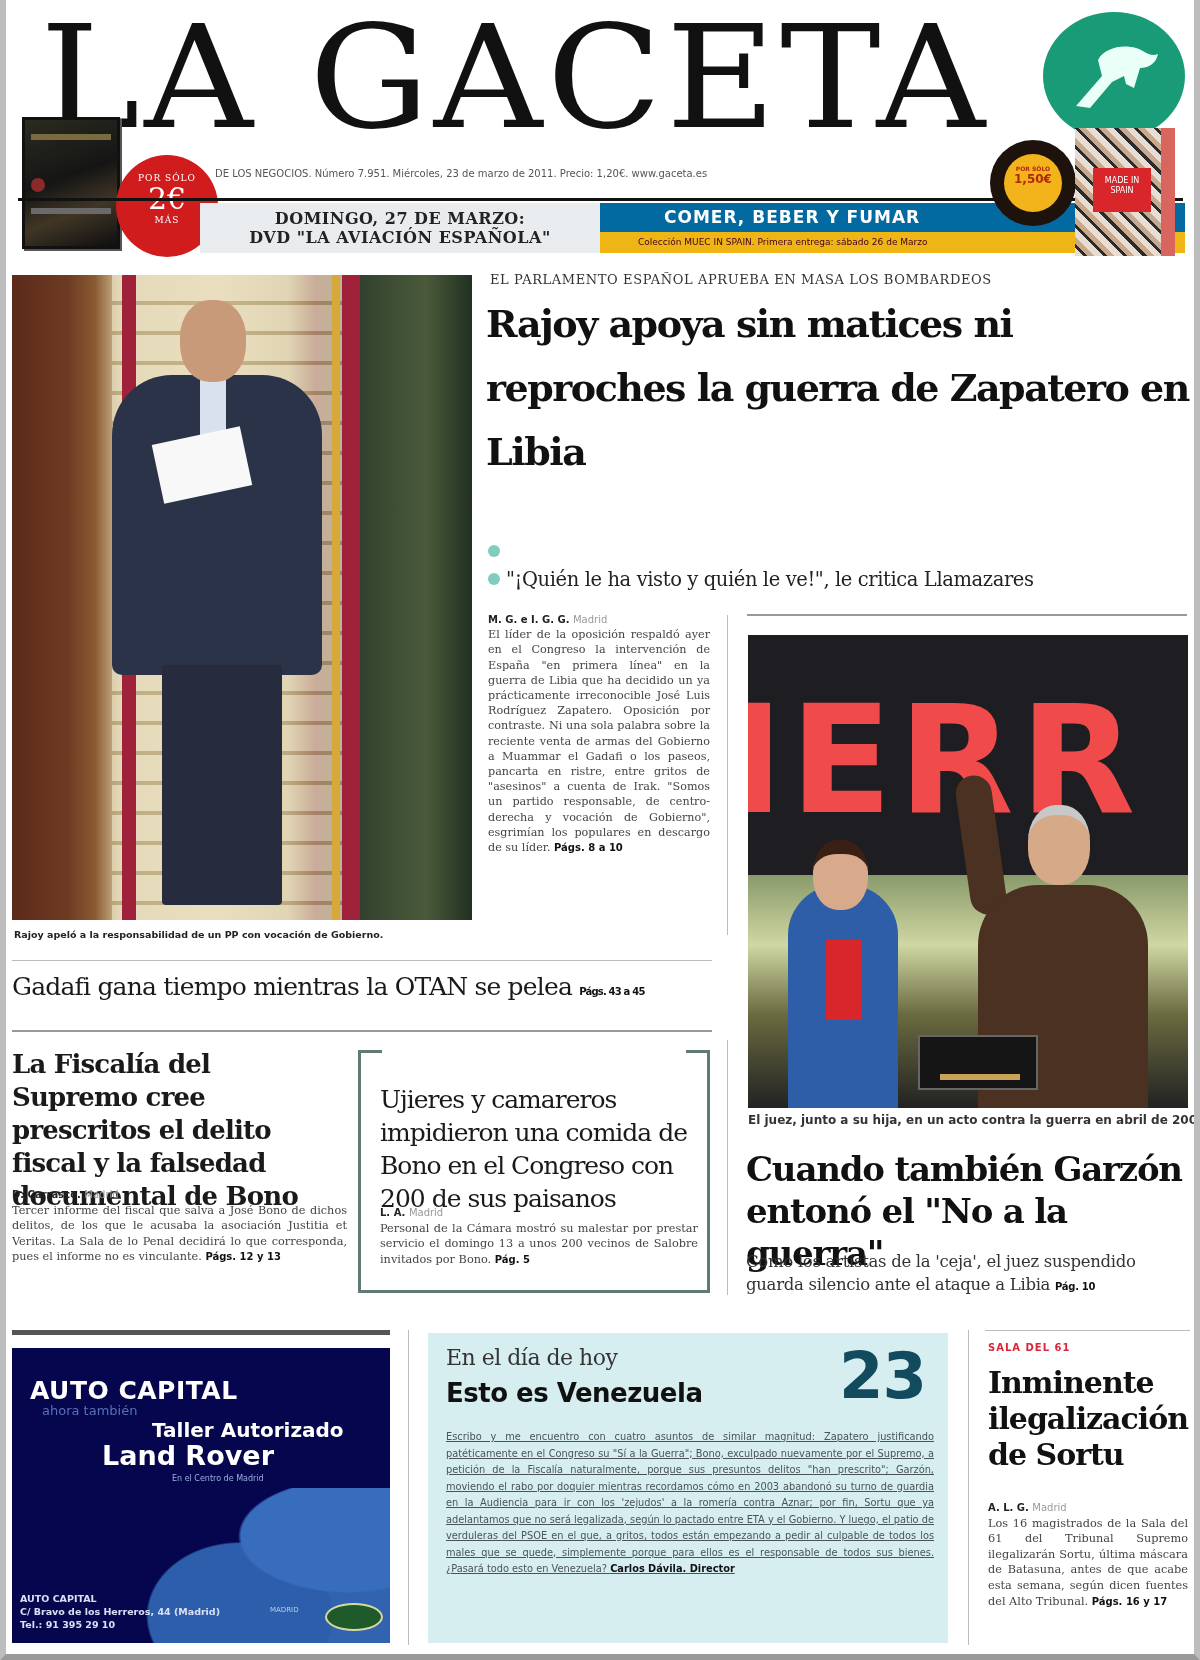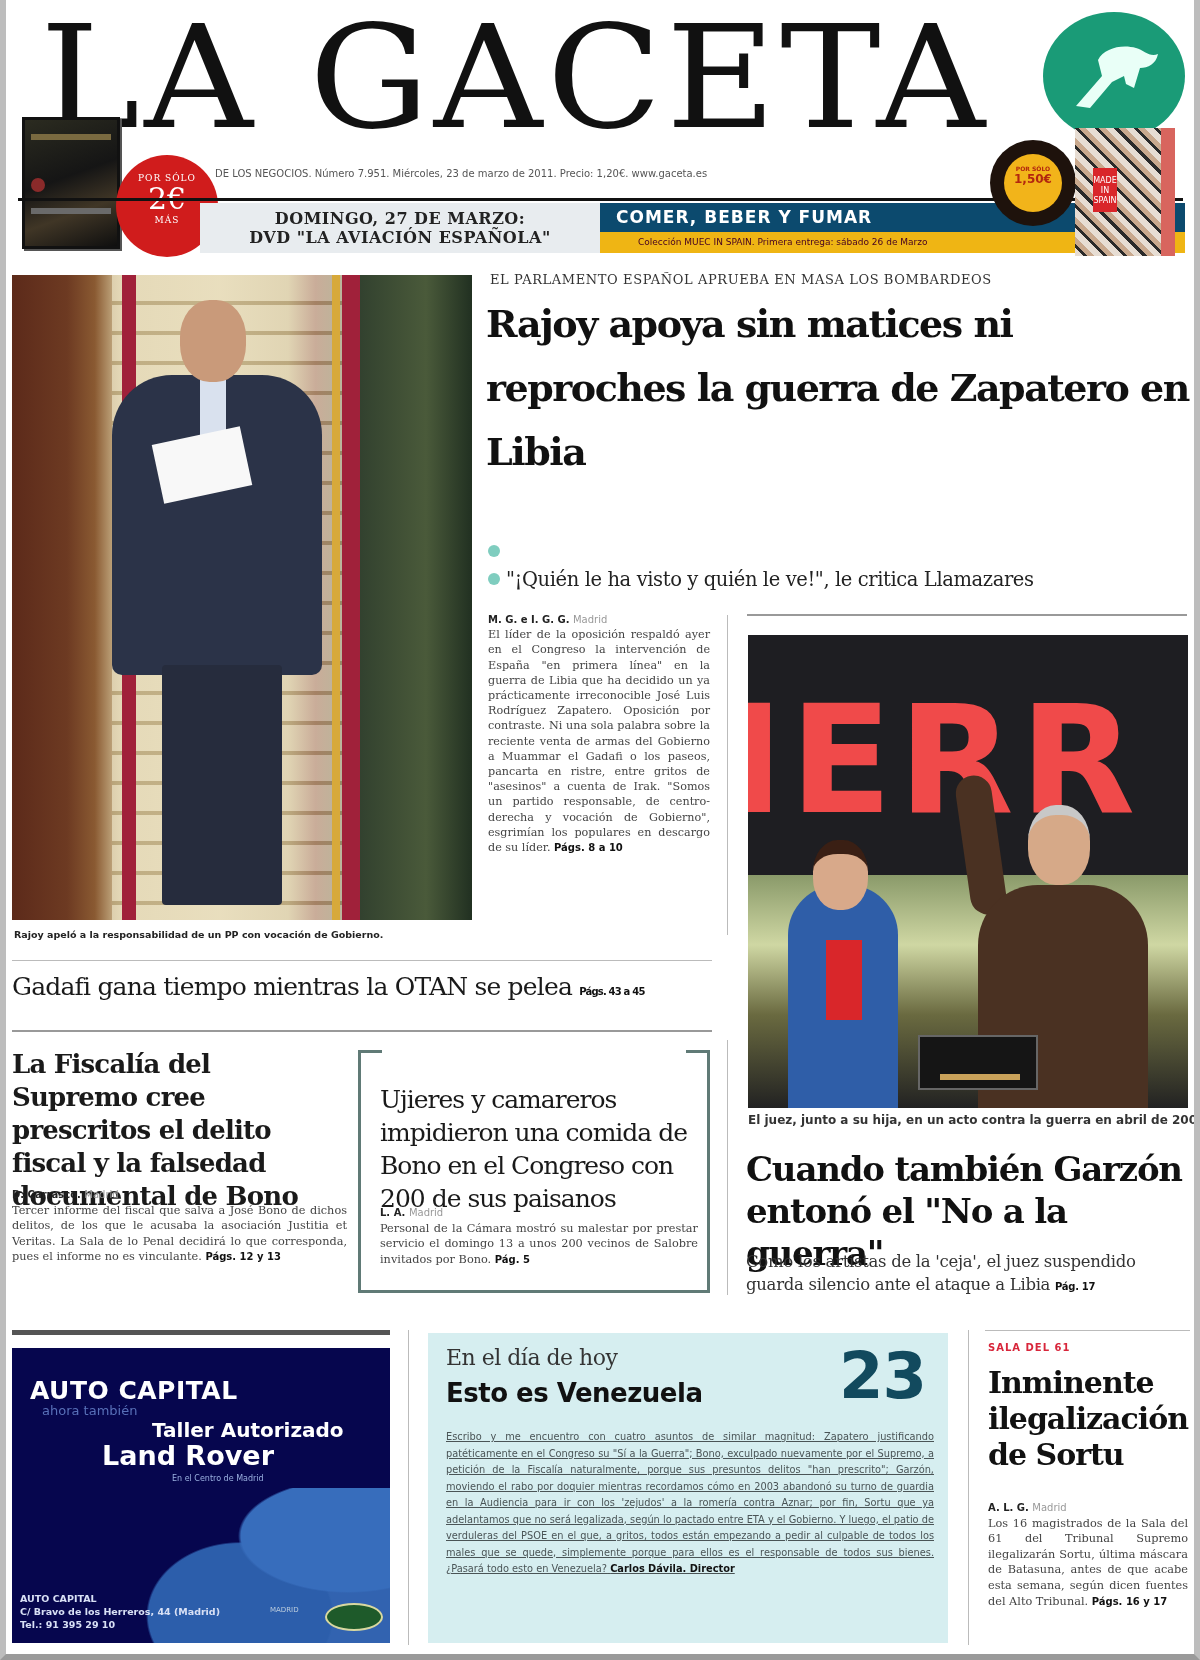--- a/index.html
+++ b/index.html
@@ -15,27 +15,27 @@
   .dvd-thumb { left: 22px; top: 117px; width: 98px; height: 132px; background: linear-gradient(160deg, #2b2b20 0%, #151515 45%, #403626 70%, #0f0f0f 100%); border: 3px solid #111; box-shadow: 2px 2px 0 #555; }
   .dvd-thumb .strip { position: absolute; left: 6px; right: 6px; height: 6px; background: #7a6a40; }
   .price-badge { left: 116px; top: 155px; width: 102px; height: 102px; border-radius: 50%; background: #d01c1c; color: #fff; text-align: center; font-family: "DejaVu Serif", serif; }
   .price-badge .small { font-size: 9px; margin-top: 18px; display: block; letter-spacing: 1px; }
   .price-badge .big { font-size: 30px; line-height: 32px; display: block; }
   .price-badge .mas { font-size: 9px; display: block; letter-spacing: 1px; }
   .dateline { left: 215px; top: 168px; font-family: "DejaVu Sans", sans-serif; font-size: 10px; color: #555; white-space: nowrap; }
   .rule-top { left: 18px; top: 198px; width: 1165px; height: 3px; background: #111; }
   .promo-dvd { left: 200px; top: 203px; width: 400px; height: 50px; background: #e8ecef; font-family: "DejaVu Serif", serif; font-weight: bold; color: #222; font-size: 16px; line-height: 19px; text-align: center; padding-top: 6px; letter-spacing: 0.5px; }
   .promo-comer { left: 600px; top: 203px; width: 585px; height: 50px; }
-  .promo-comer .red { height: 29px; background: #0c4a6e; color: #fff; font-family: "DejaVu Sans", sans-serif; font-weight: bold; font-size: 17px; line-height: 29px; padding-left: 16px; letter-spacing: 1px; }
+  .promo-comer .red { height: 29px; background: #0369a1; color: #fff; font-family: "DejaVu Sans", sans-serif; font-weight: bold; font-size: 17px; line-height: 29px; padding-left: 64px; letter-spacing: 1px; }
   .promo-comer .yel { height: 21px; background: #efb514; color: #402; font-family: "DejaVu Sans", sans-serif; font-size: 9px; line-height: 21px; padding-left: 38px; }
   .coin { left: 990px; top: 140px; width: 86px; height: 86px; border-radius: 50%; background: #1e120c; display: flex; align-items: center; justify-content: center; }
   .coin .inner { width: 58px; height: 58px; border-radius: 50%; background: #f2b41a; color: #b2260f; font-family: "DejaVu Sans", sans-serif; font-weight: bold; font-size: 12px; text-align: center; line-height: 13px; padding-top: 11px; }
   .coin .inner small { display: block; font-size: 6px; line-height: 8px; }
   .book { left: 1075px; top: 128px; width: 100px; height: 128px; background: repeating-linear-gradient(45deg, #e7ddd3 0 6px, #2a2a2a 6px 9px, #c9a98e 9px 14px); border-right: 14px solid #d8655e; }
-  .book .label { position: absolute; left: 18px; top: 40px; width: 24px; height: 44px; background: #d9262a; color: #fff; font-size: 8px; font-family: "DejaVu Sans", sans-serif; text-align: center; padding-top: 8px; line-height: 10px; }
+  .book .label { position: absolute; left: 18px; top: 40px; width: 58px; height: 44px; background: #d9262a; color: #fff; font-size: 8px; font-family: "DejaVu Sans", sans-serif; text-align: center; padding-top: 8px; line-height: 10px; }
 
   
   .lead-photo { left: 12px; top: 275px; width: 460px; height: 645px; overflow: hidden; background: linear-gradient(90deg, #5c2a1a 0%, #6d3a22 12%, #8a5a32 18%, #d8c9a0 24%, #e8dcb8 45%, #c7b68f 60%, #6b1524 66%, #2c3b2c 72%, #4a5a3a 90%, #213021 100%); }
   .lead-photo .stairs { position: absolute; left: 100px; top: 0; width: 240px; height: 100%; background: repeating-linear-gradient(180deg, #e9dfc0 0 26px, #b8a57a 26px 30px); opacity: 0.75; }
   .lead-photo .carpet-l { position: absolute; left: 110px; top: 0; width: 14px; height: 100%; background: #a0213a; }
   .lead-photo .carpet-r { position: absolute; left: 330px; top: 0; width: 18px; height: 100%; background: #a0213a; }
   .lead-photo .rail { position: absolute; left: 320px; top: 0; width: 8px; height: 100%; background: #d7a93a; }
   .lead-photo .person-body { position: absolute; left: 100px; top: 100px; width: 210px; height: 300px; background: #2b3348; border-radius: 60px 60px 10px 10px; }
   .lead-photo .person-legs { position: absolute; left: 150px; top: 390px; width: 120px; height: 240px; background: #262c3d; border-radius: 4px; }
   .lead-photo .person-head { position: absolute; left: 168px; top: 25px; width: 66px; height: 82px; background: #c99a7a; border-radius: 45%; }
@@ -182,21 +182,21 @@
   <div class="woman-shirt"></div>
   <div class="woman-head"></div>
   <div class="amp">
       <span></span>
     </div>
 </div>
 <div class="abs garzon-caption">El juez, junto a su hija, en un acto contra la guerra en abril de 2003.</div>
 <h2 class="abs garzon-headline">Cuando también Garzón entonó el "No a la guerra"</h2>
 <div class="abs garzon-deck">
   <span>Como los artistas de la 'ceja', el juez suspendido guarda silencio ante el ataque a Libia</span>
-  <span class="pg">Pág. 17</span>
+  <span class="pg">Pág. 10</span>
 </div>
 <div class="abs vrule" style="left:727px;top:1040px;height:255px;"></div>
 
 <div class="abs hrule" style="left:12px;top:960px;width:700px;height:1px;background:#bbb;"></div>
 <div class="abs gadafi">
   <span>Gadafi gana tiempo mientras la OTAN se pelea</span>
   <span class="pg">Págs. 43 a 45</span>
 </div>
 <div class="abs hrule" style="left:12px;top:1030px;width:700px;"></div>
 

